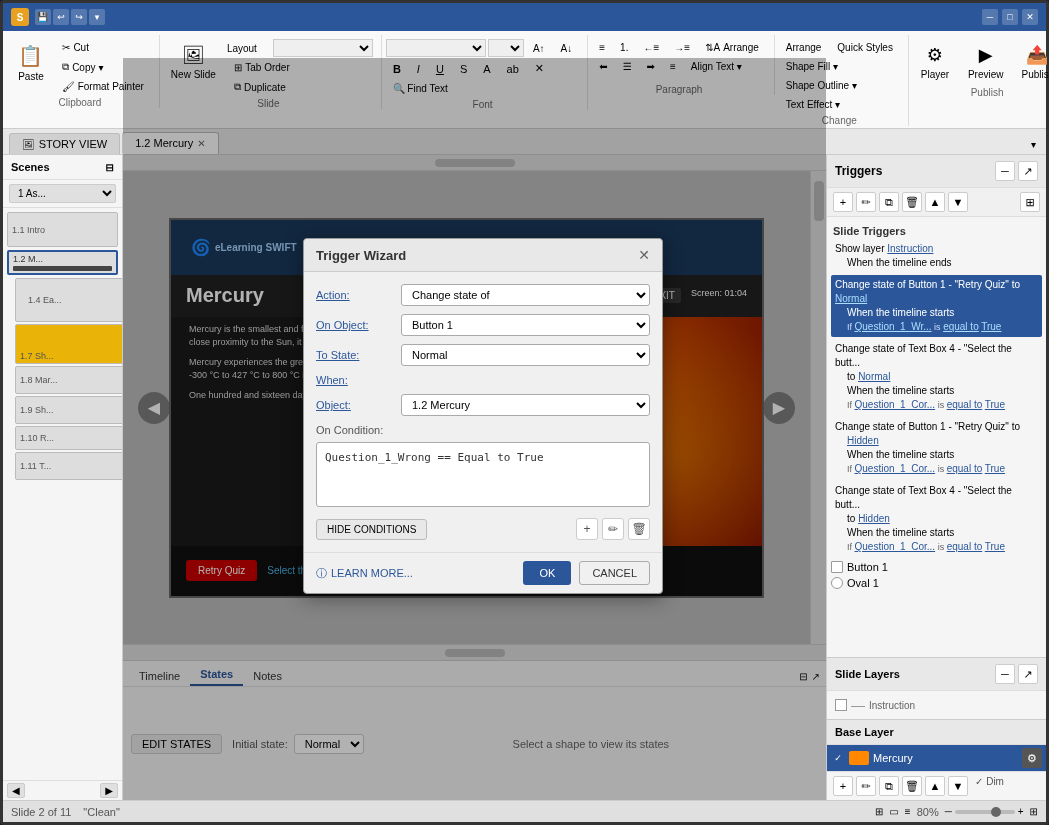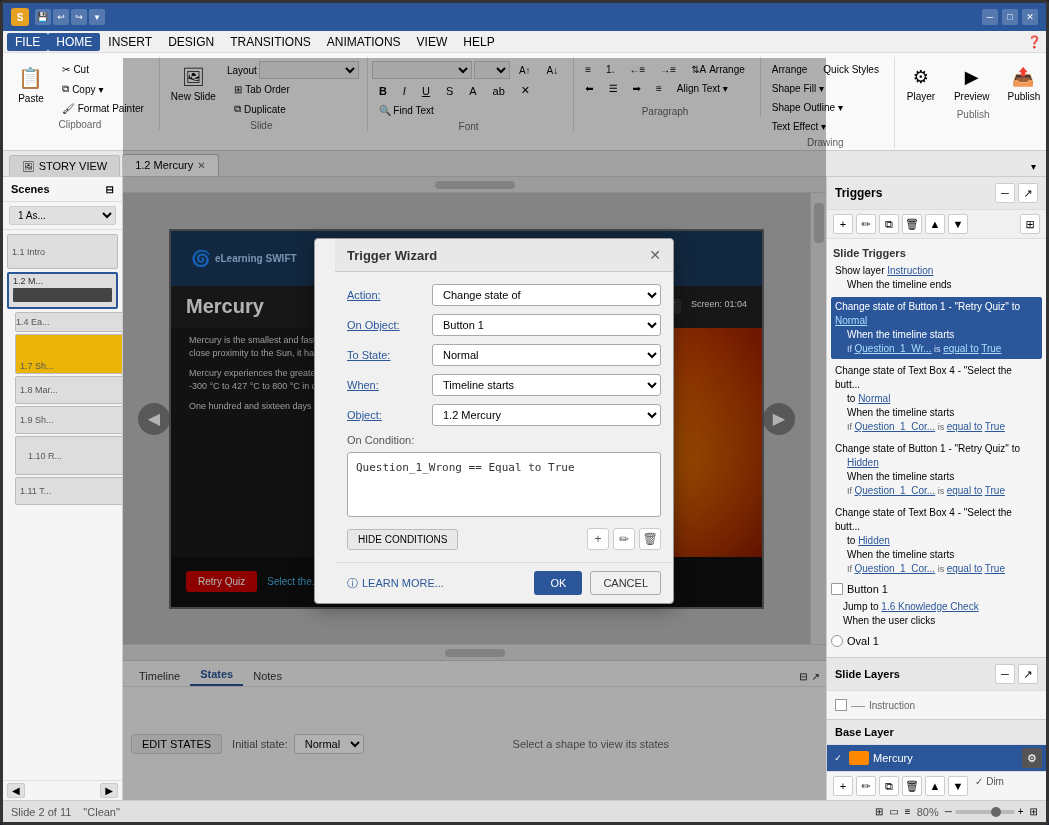--- a/index.html
+++ b/index.html
@@ -147,31 +147,20 @@
         <div class="title-bar-btn">▾</div>
       </div>
     </div>
     <div class="title-bar-controls">
       <div class="title-bar-btn">─</div>
       <div class="title-bar-btn">□</div>
       <div class="title-bar-btn">✕</div>
     </div>
   </div>
 
-  <div class="menu-bar">
-    <div class="menu-item active">FILE</div>
-    <div class="menu-item active" style="background:#2b579a;color:white;">HOME</div>
-    <div class="menu-item">INSERT</div>
-    <div class="menu-item">DESIGN</div>
-    <div class="menu-item">TRANSITIONS</div>
-    <div class="menu-item">ANIMATIONS</div>
-    <div class="menu-item">VIEW</div>
-    <div class="menu-item">HELP</div>
-    <div style="margin-left:auto;">❓</div>
-  </div>
 
   <div class="ribbon" style="min-height:70px;">
 
     <div class="ribbon-group">
       <div class="ribbon-row" style="flex:1;align-items:flex-start;padding-top:4px;">
         <button class="ribbon-btn large" style="font-size:10px;">
           <span style="font-size:20px;">📋</span>
           <span>Paste</span>
         </button>
         <div style="display:flex;flex-direction:column;gap:2px;">
@@ -183,21 +172,21 @@
       <div class="ribbon-group-label">Clipboard</div>
     </div>
 
     <div class="ribbon-group">
       <div class="ribbon-row" style="flex:1;align-items:flex-start;padding-top:4px;gap:4px;">
         <button class="ribbon-btn large" style="font-size:10px;">
           <span style="font-size:18px;">🖼</span>
           <span>New Slide</span>
         </button>
         <div style="display:flex;flex-direction:column;gap:2px;">
-          <div style="display:flex;align-items:center;gap:2px;">
+          <div style="display:flex;align-items:center;gap:16px;">
             <span style="font-size:10px;">Layout</span>
             <select style="font-size:10px;border:1px solid #ccc;width:100px;height:18px;"></select>
           </div>
           <button class="ribbon-btn" style="font-size:10px;">⊞ <span>Tab Order</span></button>
           <button class="ribbon-btn" style="font-size:10px;">⧉ <span>Duplicate</span></button>
         </div>
       </div>
       <div class="ribbon-group-label">Slide</div>
     </div>
 
@@ -257,21 +246,21 @@
         <div class="ribbon-row" style="gap:2px;">
           <button class="ribbon-btn" style="font-size:10px;text-align:center;">Shape Fill ▾</button>
         </div>
         <div class="ribbon-row" style="gap:2px;">
           <button class="ribbon-btn" style="font-size:10px;">Shape Outline ▾</button>
         </div>
         <div class="ribbon-row" style="gap:2px;">
           <button class="ribbon-btn" style="font-size:10px;">Text Effect ▾</button>
         </div>
       </div>
-      <div class="ribbon-group-label">Drawing</div>
+      <div class="ribbon-group-label">Change</div>
     </div>
 
     <div class="ribbon-group" style="border-right:none;">
       <div style="padding-top:4px;display:flex;gap:4px;align-items:flex-start;">
         <button class="ribbon-btn large" style="font-size:10px;">
           <span style="font-size:18px;">⚙</span>
           <span>Player</span>
         </button>
         <button class="ribbon-btn large" style="font-size:10px;">
           <span style="font-size:18px;">▶</span>
@@ -309,37 +298,37 @@
       </div>
       <div style="padding:4px 6px;border-bottom:1px solid #ddd;">
         <select class="scene-dropdown" style="width:100%;">
           <option>1 As...</option>
         </select>
       </div>
       <div class="scene-list">
         <div class="slide-mini" style="height:35px;background:#ddd;margin-bottom:3px;border:1px solid #bbb;border-radius:2px;display:flex;align-items:center;padding:2px 4px;">
           <span style="font-size:9px;color:#555;">1.1 Intro</span>
         </div>
-        <div class="slide-mini" style="height:37px;background:#ddd;margin-bottom:3px;border:2px solid #2b579a;border-radius:2px;display:flex;flex-direction:column;align-items:flex-start;padding:2px 4px;position:relative;">
+        <div class="slide-mini" style="height:25px;background:#ddd;margin-bottom:3px;border:2px solid #2b579a;border-radius:2px;display:flex;flex-direction:column;align-items:flex-start;padding:2px 4px;position:relative;">
           <span style="font-size:9px;color:#333;">1.2 M...</span>
           <div style="width:100%;height:14px;background:#444;margin-top:2px;border-radius:1px;"></div>
         </div>
-        <div class="slide-mini" style="height:20px;background:#ddd;margin-bottom:2px;border:1px solid #bbb;border-radius:2px;display:flex;align-items:center;padding:2px 0;margin-left:8px;">
+        <div class="slide-mini" style="height:44px;background:#ddd;margin-bottom:2px;border:1px solid #bbb;border-radius:2px;display:flex;align-items:center;padding:2px 12px;margin-left:8px;">
           <span style="font-size:9px;color:#555;">1.4 Ea...</span>
         </div>
         <div class="slide-mini" style="height:40px;background:#eab308;margin-bottom:2px;border:1px solid #bbb;border-radius:2px;display:flex;align-items:flex-end;padding:2px 4px;margin-left:8px;">
           <span style="font-size:9px;color:#555;">1.7 Sh...</span>
         </div>
         <div class="slide-mini" style="height:28px;background:#ddd;margin-bottom:2px;border:1px solid #bbb;border-radius:2px;display:flex;align-items:center;padding:2px 4px;margin-left:8px;">
           <span style="font-size:9px;color:#555;">1.8 Mar...</span>
         </div>
         <div class="slide-mini" style="height:28px;background:#ddd;margin-bottom:2px;border:1px solid #bbb;border-radius:2px;display:flex;align-items:center;padding:2px 4px;margin-left:8px;">
           <span style="font-size:9px;color:#555;">1.9 Sh...</span>
         </div>
-        <div class="slide-mini" style="height:39px;background:#ddd;margin-bottom:2px;border:1px solid #bbb;border-radius:2px;display:flex;align-items:center;padding:2px 12px;margin-left:8px;">
+        <div class="slide-mini" style="height:24px;background:#ddd;margin-bottom:2px;border:1px solid #bbb;border-radius:2px;display:flex;align-items:center;padding:2px 4px;margin-left:8px;">
           <span style="font-size:9px;color:#555;">1.10 R...</span>
         </div>
         <div class="slide-mini" style="height:28px;background:#ddd;margin-bottom:2px;border:1px solid #bbb;border-radius:2px;display:flex;align-items:center;padding:2px 4px;margin-left:8px;">
           <span style="font-size:9px;color:#555;">1.11 T...</span>
         </div>
       </div>
 
       <div style="display:flex;justify-content:space-between;padding:2px 4px;border-top:1px solid #ddd;">
         <button style="font-size:10px;background:#e0e0e0;border:1px solid #ccc;border-radius:2px;cursor:pointer;padding:1px 4px;">◀</button>
         <button style="font-size:10px;background:#e0e0e0;border:1px solid #ccc;border-radius:2px;cursor:pointer;padding:1px 4px;">▶</button>
@@ -478,24 +467,20 @@
           <div>Change state of Text Box 4 - "Select the butt...</div>
           <div class="trigger-indent">to <a href="#">Hidden</a></div>
           <div class="trigger-indent">When the timeline starts</div>
           <div class="trigger-indent trigger-condition">If <a href="#">Question_1_Cor...</a> is <a href="#">equal to</a> <a href="#">True</a></div>
         </div>
 
         <div style="display:flex;align-items:center;gap:4px;margin-top:4px;margin-bottom:2px;">
           <div style="width:12px;height:12px;border:1px solid #999;background:white;border-radius:1px;"></div>
           <span style="font-size:11px;">Button 1</span>
         </div>
-        <div class="trigger-item trigger-indent">
-          <div>Jump to <a href="#">1.6 Knowledge Check</a></div>
-          <div>When the user clicks</div>
-        </div>
 
         <div style="display:flex;align-items:center;gap:4px;margin-top:4px;">
           <div style="width:12px;height:12px;border:1px solid #999;background:white;border-radius:50%;"></div>
           <span style="font-size:11px;">Oval 1</span>
         </div>
       </div>
 
       <div class="slide-layers-header">
         <span>Slide Layers</span>
         <div style="display:flex;gap:3px;">
@@ -545,21 +530,21 @@
         <div class="zoom-slider">
           <div class="zoom-thumb"></div>
         </div>
         <button style="font-size:10px;background:transparent;border:none;cursor:pointer;">+</button>
       </div>
       <button style="font-size:10px;background:transparent;border:none;cursor:pointer;">⊞</button>
     </div>
   </div>
 
   <div class="modal-overlay" style="position:absolute;top:55px;left:120px;right:220px;bottom:22px;">
-    <div class="modal" style="position:absolute;left:191px;top:180px;padding-left:20px;">
+    <div class="modal" style="position:absolute;left:180px;top:180px;">
       <div class="modal-title-bar">
         <span class="modal-title">Trigger Wizard</span>
         <span class="modal-close">✕</span>
       </div>
       <div class="modal-body">
 
         <div class="form-row">
           <span class="form-label-underline">Action:</span>
           <select class="form-select">
             <option>Change state of</option>
@@ -575,23 +560,20 @@
 
         <div class="form-row">
           <span class="form-label-underline">To State:</span>
           <select class="form-select">
             <option>Normal</option>
           </select>
         </div>
 
         <div class="form-row">
           <span class="form-label-underline">When:</span>
-          <select class="form-select">
-            <option>Timeline starts</option>
-          </select>
         </div>
 
         <div class="form-row">
           <span class="form-label-underline">Object:</span>
           <select class="form-select">
             <option>1.2 Mercury</option>
           </select>
         </div>
 
         <div class="condition-section">

